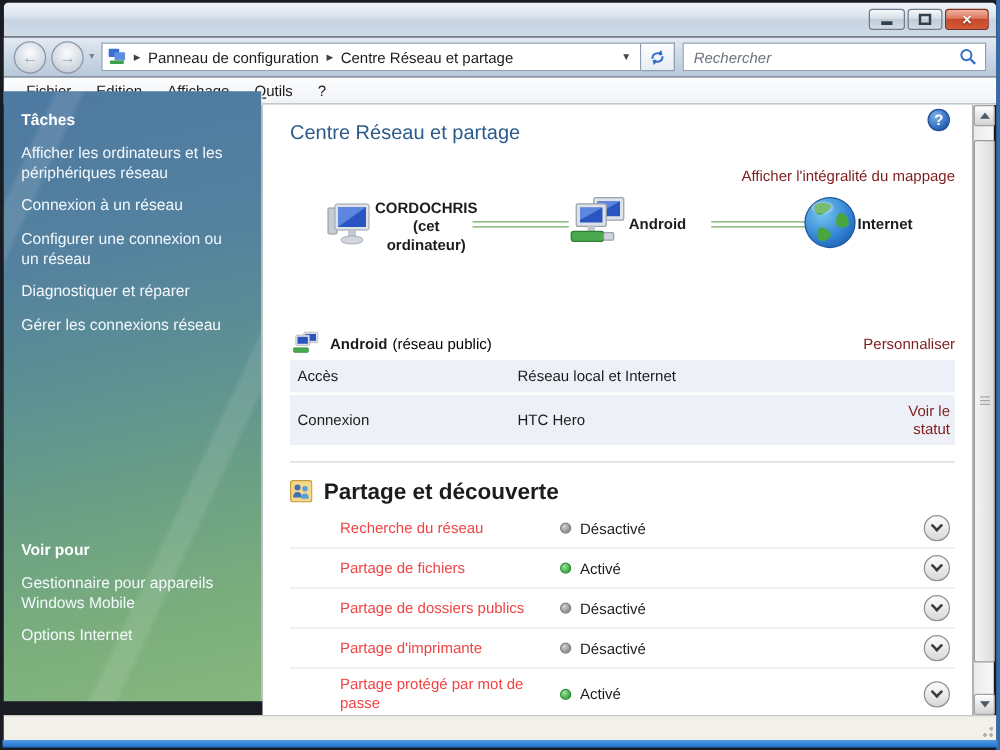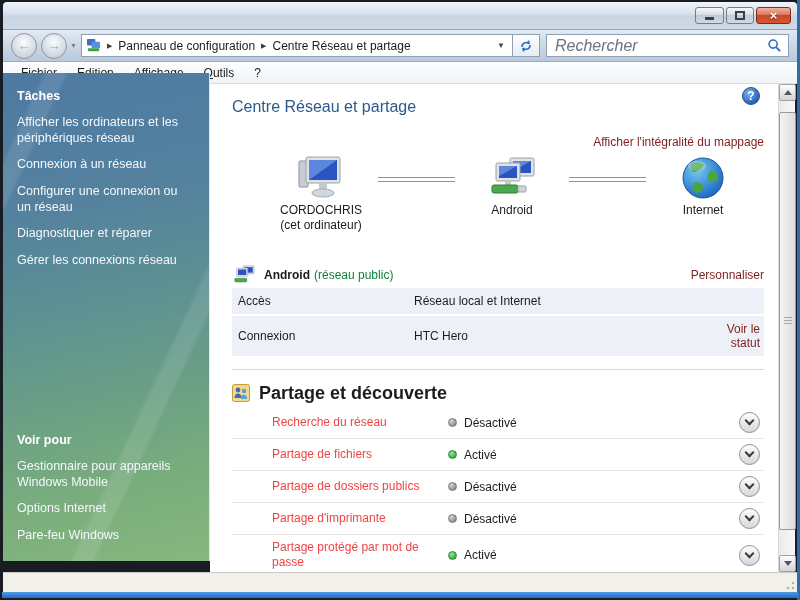--- a/index.html
+++ b/index.html
@@ -35,21 +35,21 @@
   .navdrop{font-size:7px;color:#718092;margin:0 4px 0 3px;}
   .addressbar{height:23px;width:432px;background:#fff;border:1px solid #8fa0b3;
     display:flex;align-items:center;padding:0 4px;}
   .crumb-sep{font-size:7px;color:#404040;margin:0 6px;}
   .crumb{font-size:12px;color:#1c1c1c;white-space:nowrap;}
   .addr-drop{margin-left:auto;font-size:8px;color:#3e4a58;padding:0 3px;}
   .refreshbtn{height:23px;width:27px;border:1px solid #8fa0b3;border-left:none;
     background:linear-gradient(#fdfefe,#e7edf4);display:flex;align-items:center;justify-content:center;}
   .searchbox{height:23px;flex:1;margin:0 8px 0 6px;background:#fff;border:1px solid #8fa0b3;
     display:flex;align-items:center;padding:0 6px;}
-  .searchbox input{flex:1;border:none;outline:none;font-size:16px;font-style:italic;color:#5c6672;background:transparent;}
+  .searchbox input{flex:1;border:none;outline:none;font-size:12px;font-style:italic;color:#5c6672;background:transparent;}
   .searchbox input::placeholder{color:#6b7380;font-style:italic;}
 
   
   .menubar{position:absolute;left:3px;right:3px;top:62px;height:22px;
     background:linear-gradient(#fcfdfe,#f0f3f7);border-bottom:1px solid #d9dee4;
     display:flex;align-items:center;padding-left:8px;}
   .menuitem{font-size:12px;color:#1b1b1b;padding:2px 10px;}
   .menuitem u{text-decoration:underline;}
 
   
@@ -67,28 +67,28 @@
   .content{position:absolute;left:210px;top:84px;width:568px;height:488px;background:#fff;
     overflow:hidden;padding:0 14px 0 22px;}
   .help-icon{position:absolute;top:3px;right:18px;width:18px;height:18px;border-radius:50%;
     background:radial-gradient(circle at 35% 30%,#7fb2e8,#2a63b8 70%,#1c4a92);
     color:#fff;font-size:12px;font-weight:bold;display:flex;align-items:center;justify-content:center;
     border:1px solid #1d4f9b;}
   .page-title{font-size:16px;font-weight:normal;color:#2a5a8a;margin:14px 0 0;}
   .map-link-row{text-align:right;margin-top:16px;}
   a.link{color:#7f1d1d;font-size:12px;text-decoration:none;cursor:pointer;}
   .netmap{display:flex;align-items:flex-start;margin-top:6px;height:98px;}
-  .node{width:122px;display:flex;flex-direction:column;align-items:center;flex:none;}
+  .node{width:122px;display:flex;flex-direction:row;align-items:center;flex:none;font-weight:bold;}
   .node.first{margin-left:28px;}
   .node-label{font-size:12px;color:#1c1c1c;margin-top:3px;text-align:center;line-height:1.25;}
   .connector{flex:1;height:5px;border-top:1.5px solid #76ab5f;border-bottom:1.5px solid #76ab5f;margin:21px -4px 0;}
 
   .net-header{display:flex;align-items:center;margin-top:8px;height:26px;}
   .net-header .name{font-size:12px;font-weight:bold;color:#1c1c1c;margin-left:8px;}
-  .net-header .kind{font-size:12px;color:#15803d;margin-left:4px;}
+  .net-header .kind{font-size:12px;color:#000000;margin-left:4px;}
   .net-header .spacer{flex:1;}
   .band{background:#edf1f7;display:flex;align-items:center;padding:0 4px 0 6px;}
   .band + .band{margin-top:2px;}
   .band .blabel{width:176px;font-size:12px;color:#1c1c1c;flex:none;}
   .band .bvalue{font-size:12px;color:#1c1c1c;flex:1;}
   .band1{height:26px;}
   .band2{height:40px;}
   .status-link{width:56px;text-align:right;font-size:12px;line-height:1.2;}
   .divider{border-top:1px solid #d8d8d8;margin-top:13px;}
 
@@ -200,21 +200,20 @@
       <div class="side-item">Afficher les ordinateurs et les périphériques réseau</div>
       <div class="side-item">Connexion à un réseau</div>
       <div class="side-item">Configurer une connexion ou un réseau</div>
       <div class="side-item">Diagnostiquer et réparer</div>
       <div class="side-item">Gérer les connexions réseau</div>
     </div>
     <div class="see-also">
       <div class="side-head">Voir pour</div>
       <div class="side-item">Gestionnaire pour appareils Windows Mobile</div>
       <div class="side-item">Options Internet</div>
-      <div class="side-item">Pare-feu Windows</div>
     </div>
   </div>
 
   <div class="content">
     <div class="help-icon">?</div>
     <h1 class="page-title">Centre Réseau et partage</h1>
 
     <div class="map-link-row">
       <a class="link">Afficher l'intégralité du mappage</a>
     </div>

